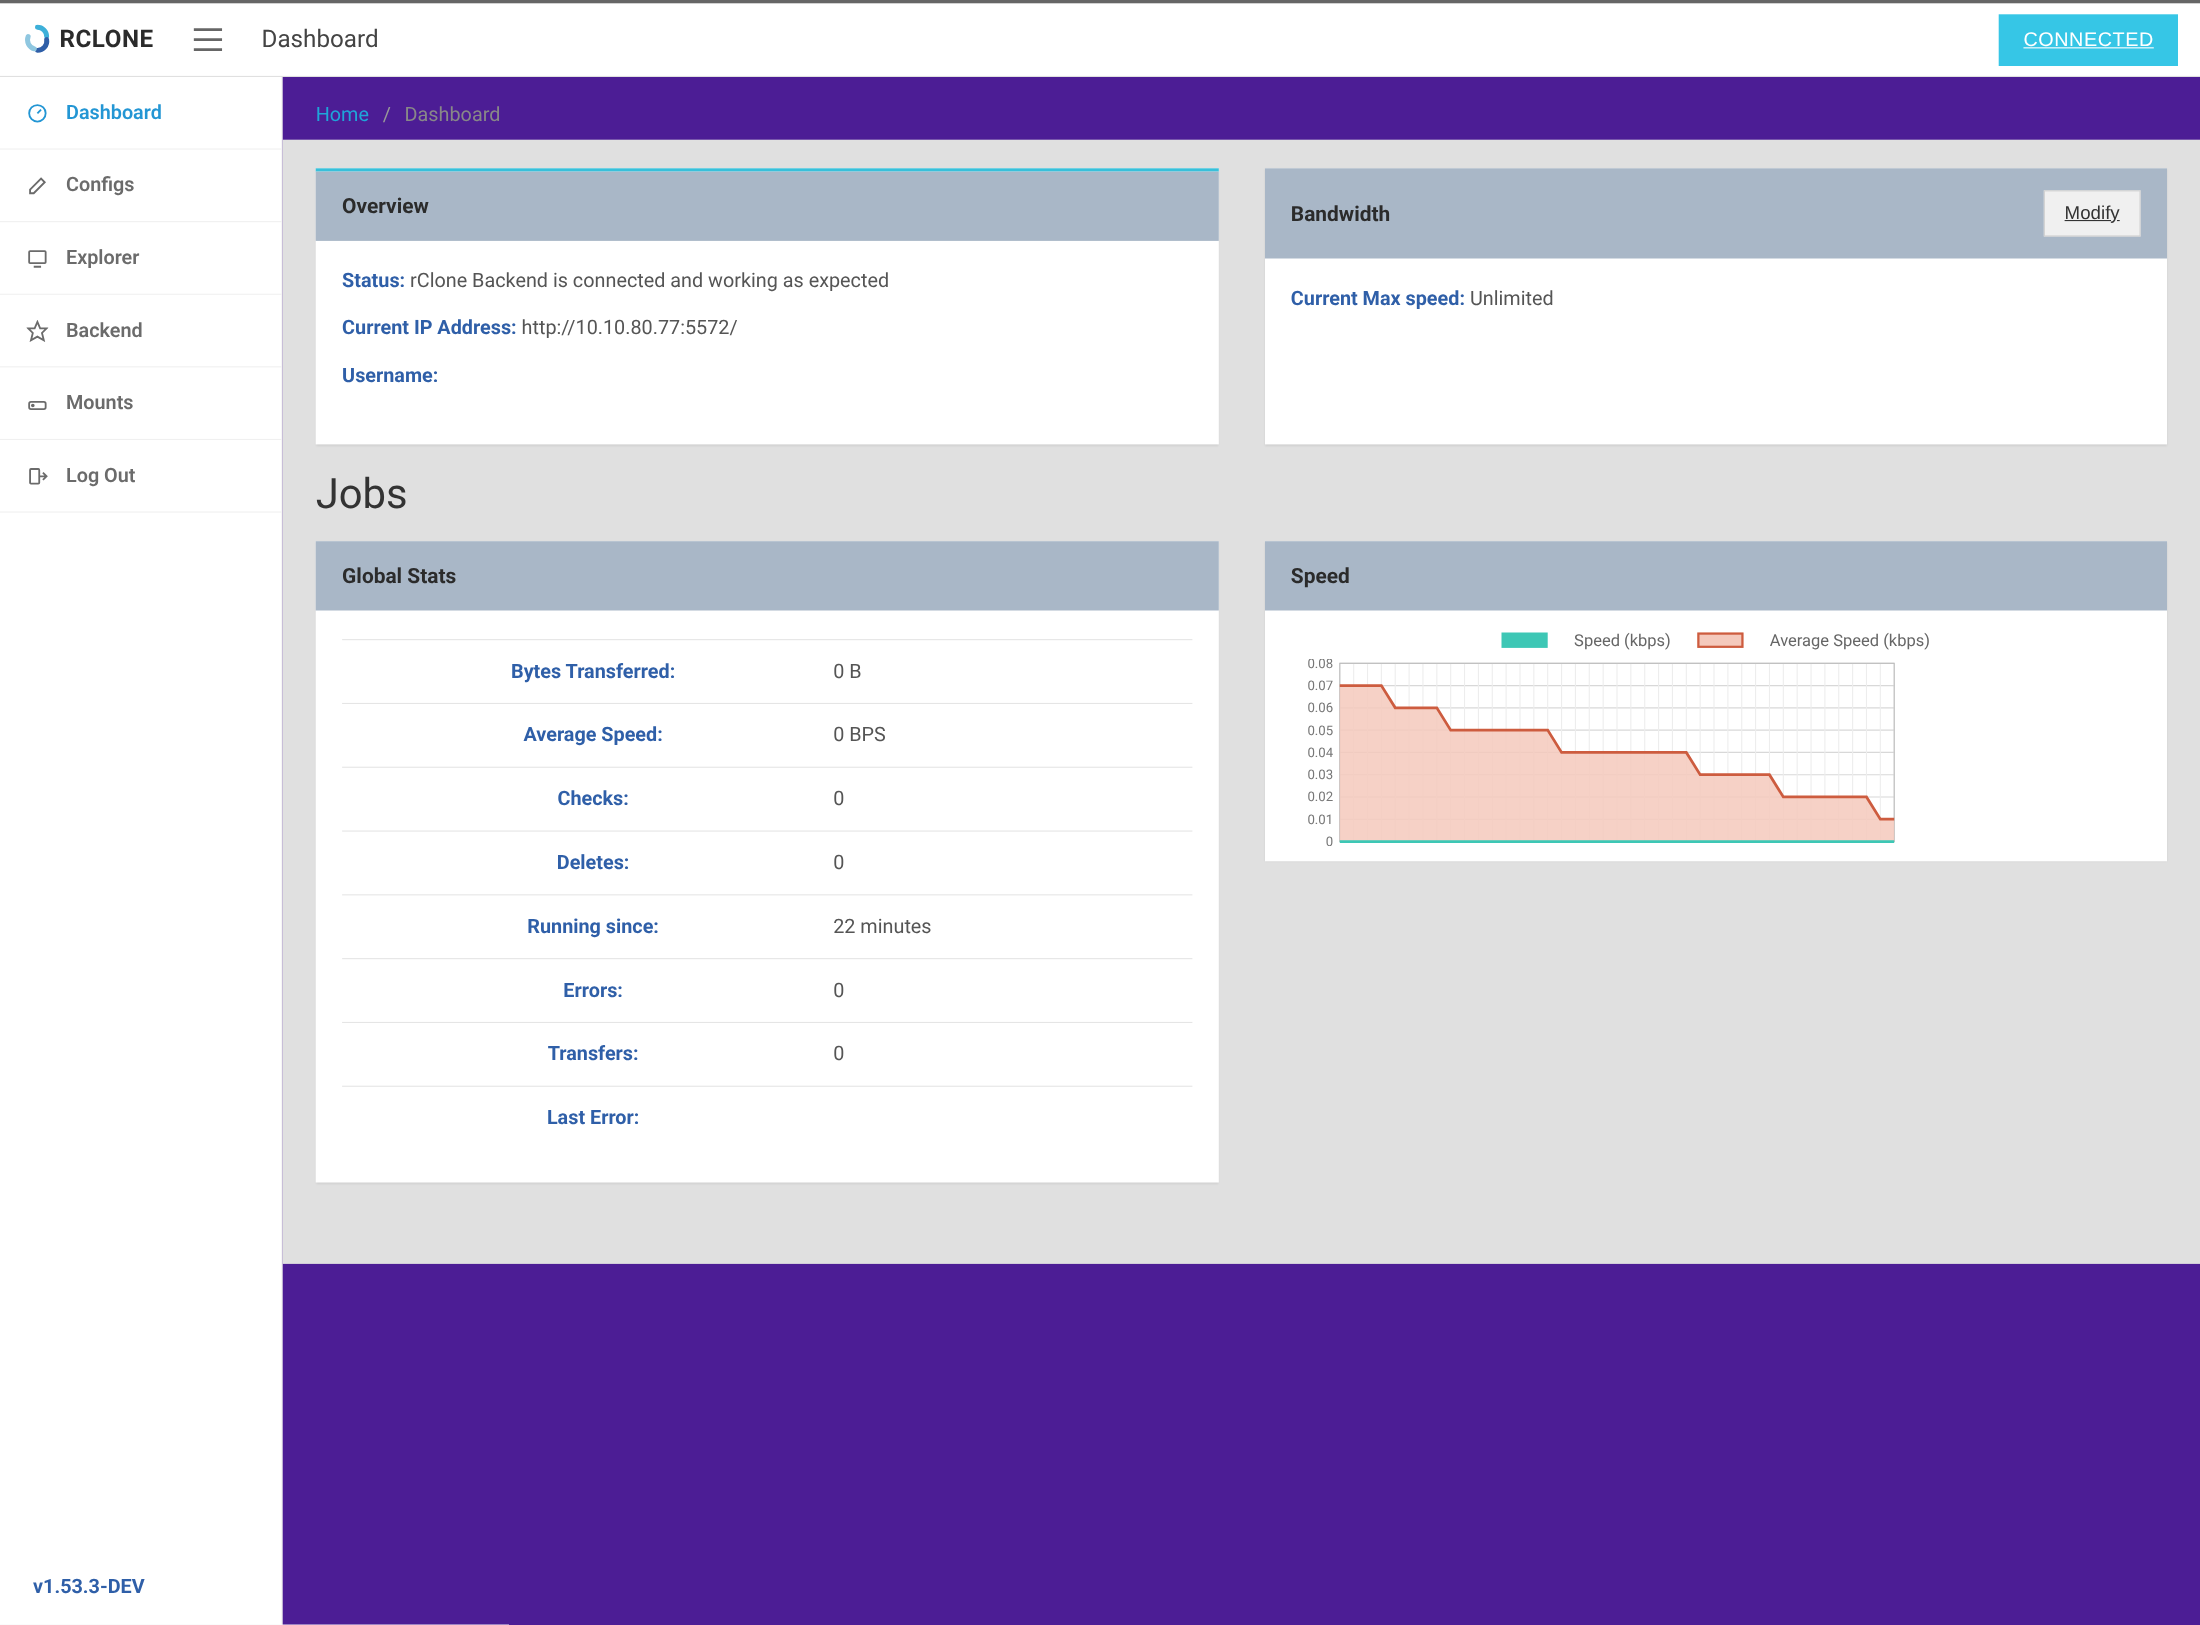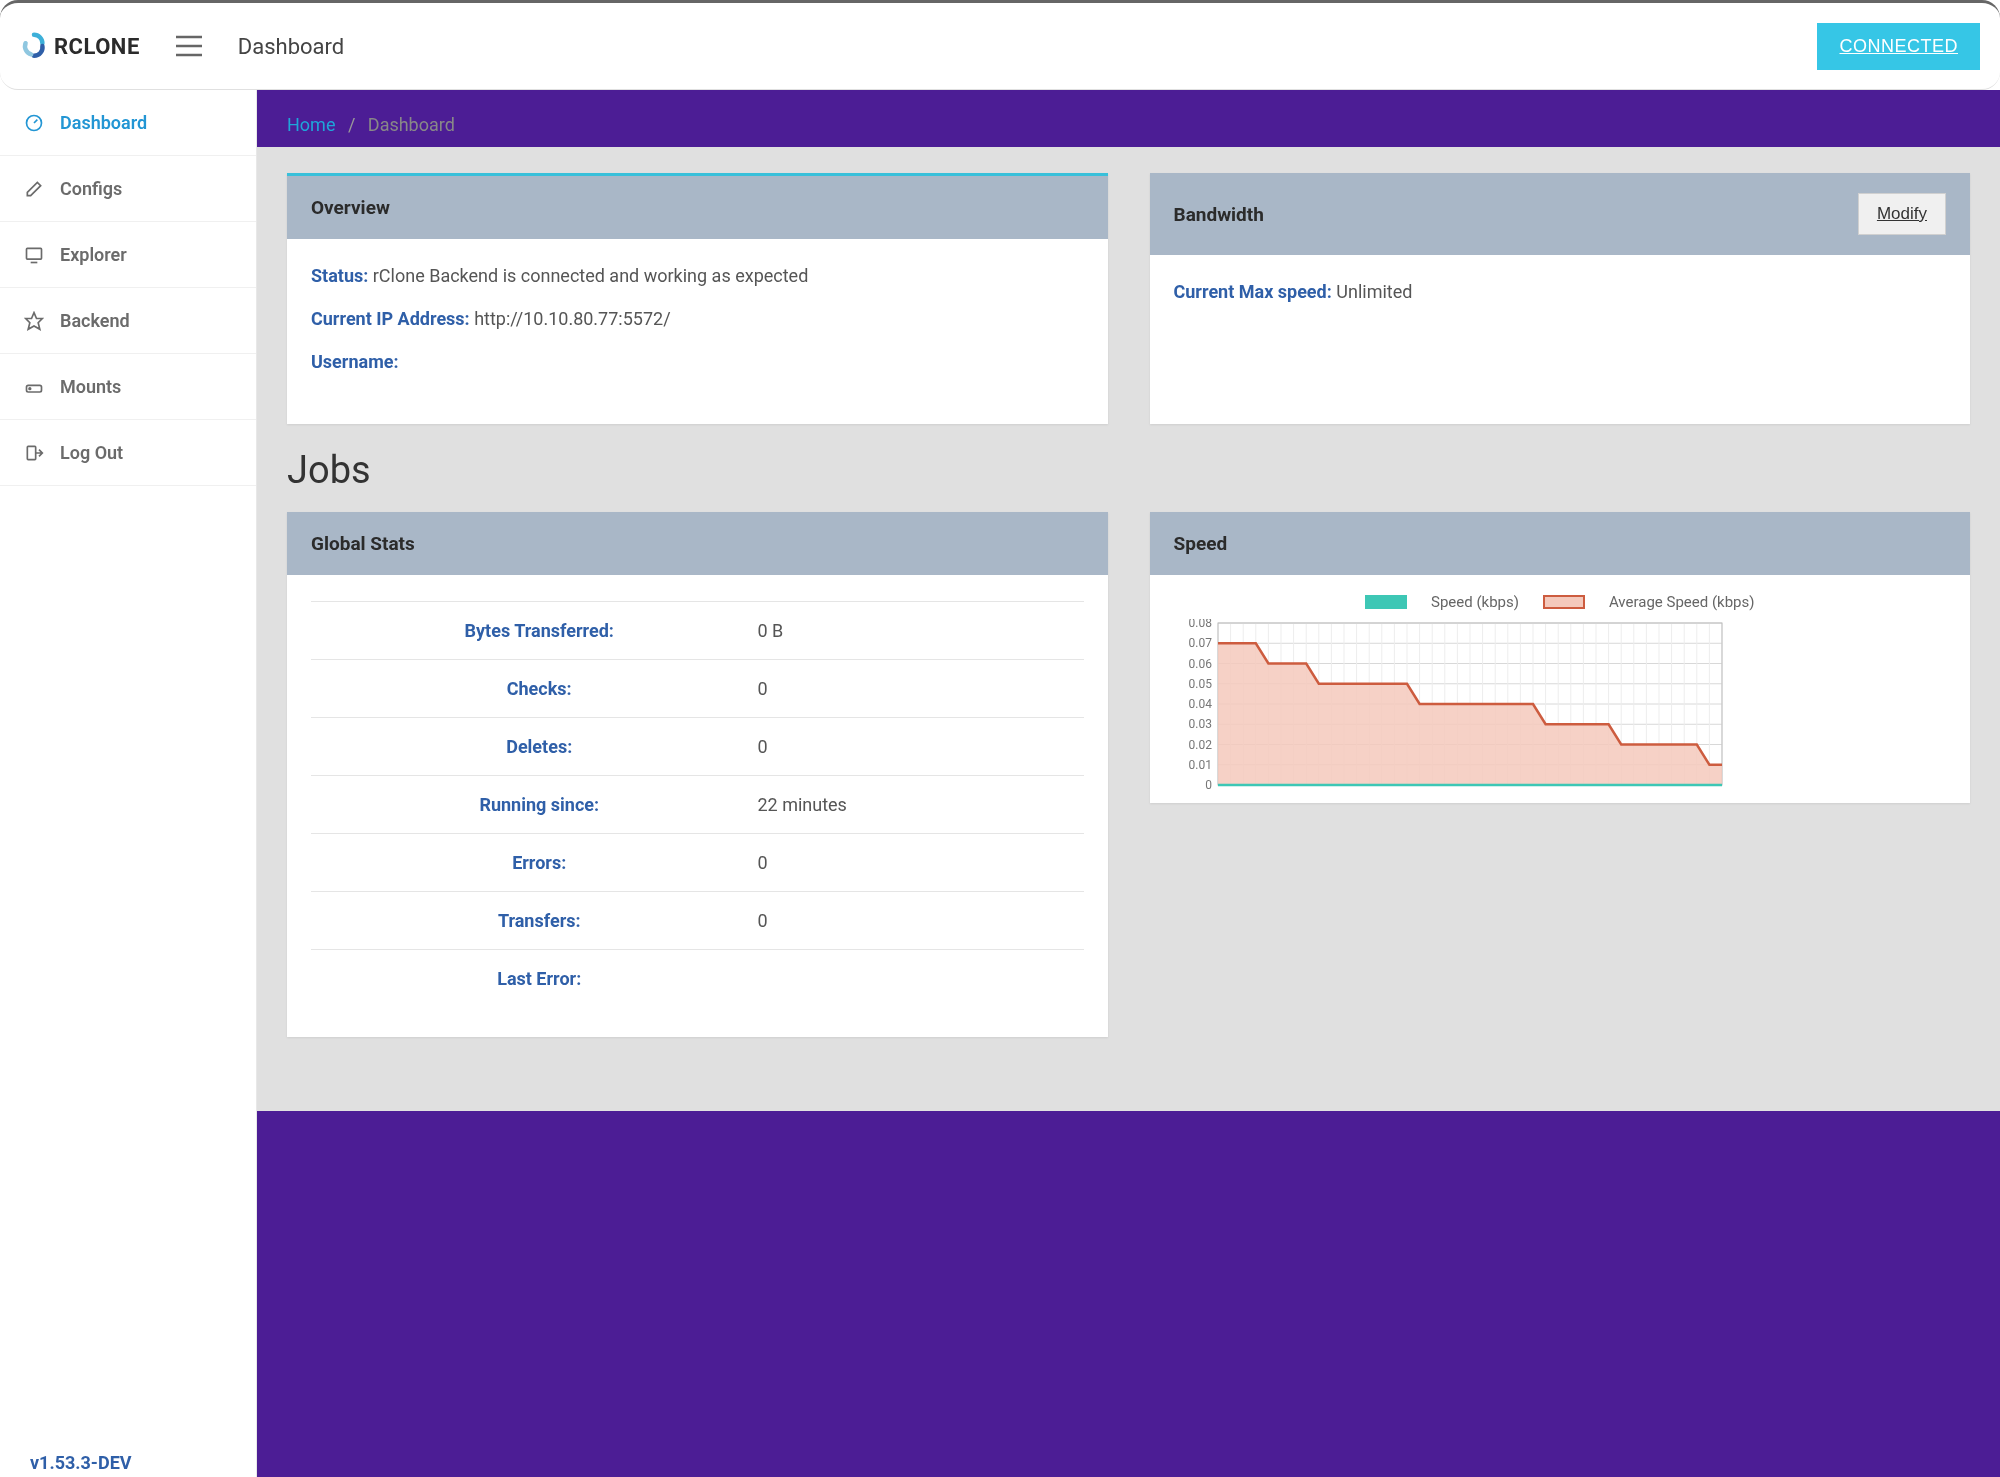--- a/index.html
+++ b/index.html
@@ -3,28 +3,27 @@
 <meta charset="utf-8">
 <style>
 * { margin: 0; padding: 0; box-sizing: border-box; }
 body {
   font-family: -apple-system, BlinkMacSystemFont, "Segoe UI", Roboto, "Helvetica Neue", Arial, sans-serif;
   background: #ffffff;
   color: #333;
   font-size: 17px;
 }
 .topbar {
-  height: 90px;
+  height: 70px;
   border-top: 3px solid #666;
   border-bottom: 1px solid #e0e0e0;
   display: flex;
   align-items: center;
   padding: 0 20px;
   gap: 30px;
-  border-radius: 18px;
 }
 .logo {
   display: flex;
   align-items: center;
   gap: 6px;
   font-weight: 700;
   font-size: 22px;
   letter-spacing: 0.5px;
   color: #2b2b2b;
 }
@@ -344,20 +343,24 @@
 
         <div class="card">
           <div class="card-header">
             <span>Global Stats</span>
           </div>
           <div class="card-body">
             <div class="stats-table" id="stats-table">
                 <div class="srow">
                   <div class="slabel">Bytes Transferred:</div>
                   <div class="svalue">0 B</div>
+                </div>
+                <div class="srow">
+                  <div class="slabel">Average Speed:</div>
+                  <div class="svalue">0 BPS</div>
                 </div>
                 <div class="srow">
                   <div class="slabel">Checks:</div>
                   <div class="svalue">0</div>
                 </div>
                 <div class="srow">
                   <div class="slabel">Deletes:</div>
                   <div class="svalue">0</div>
                 </div>
                 <div class="srow">

